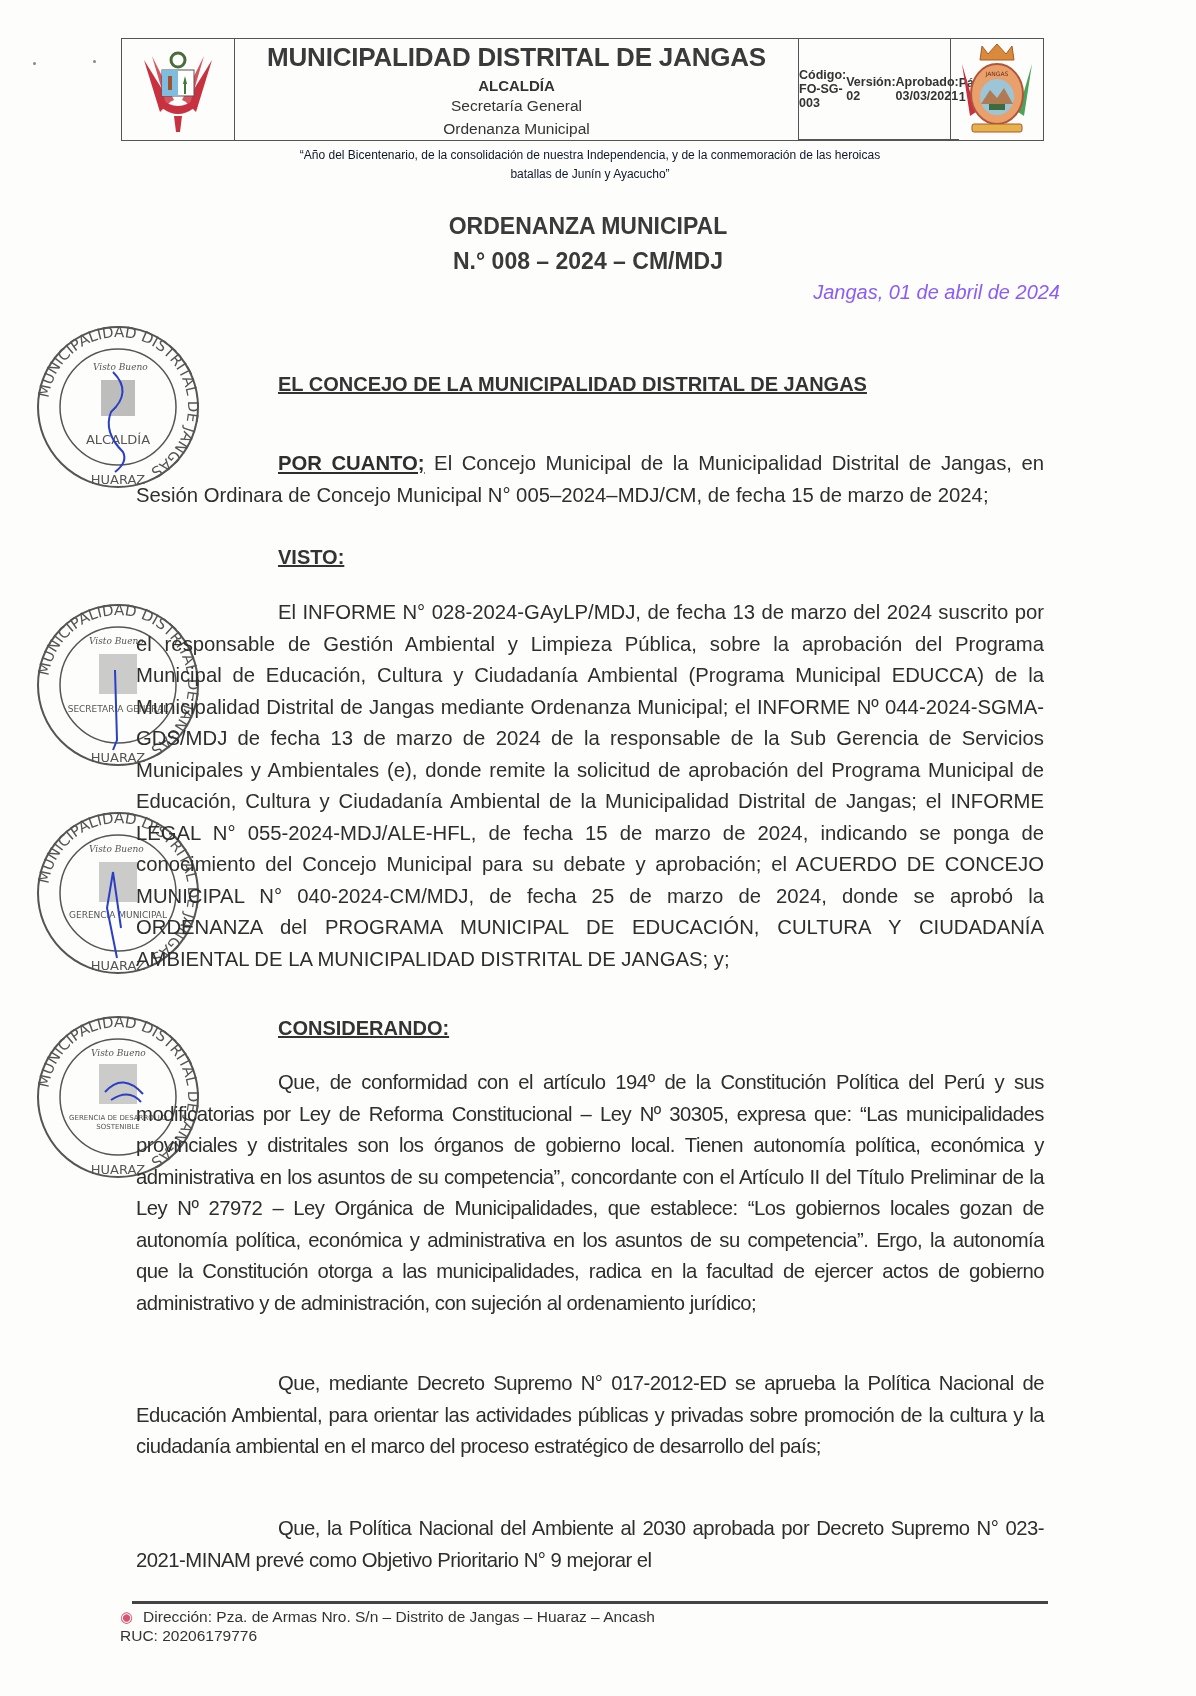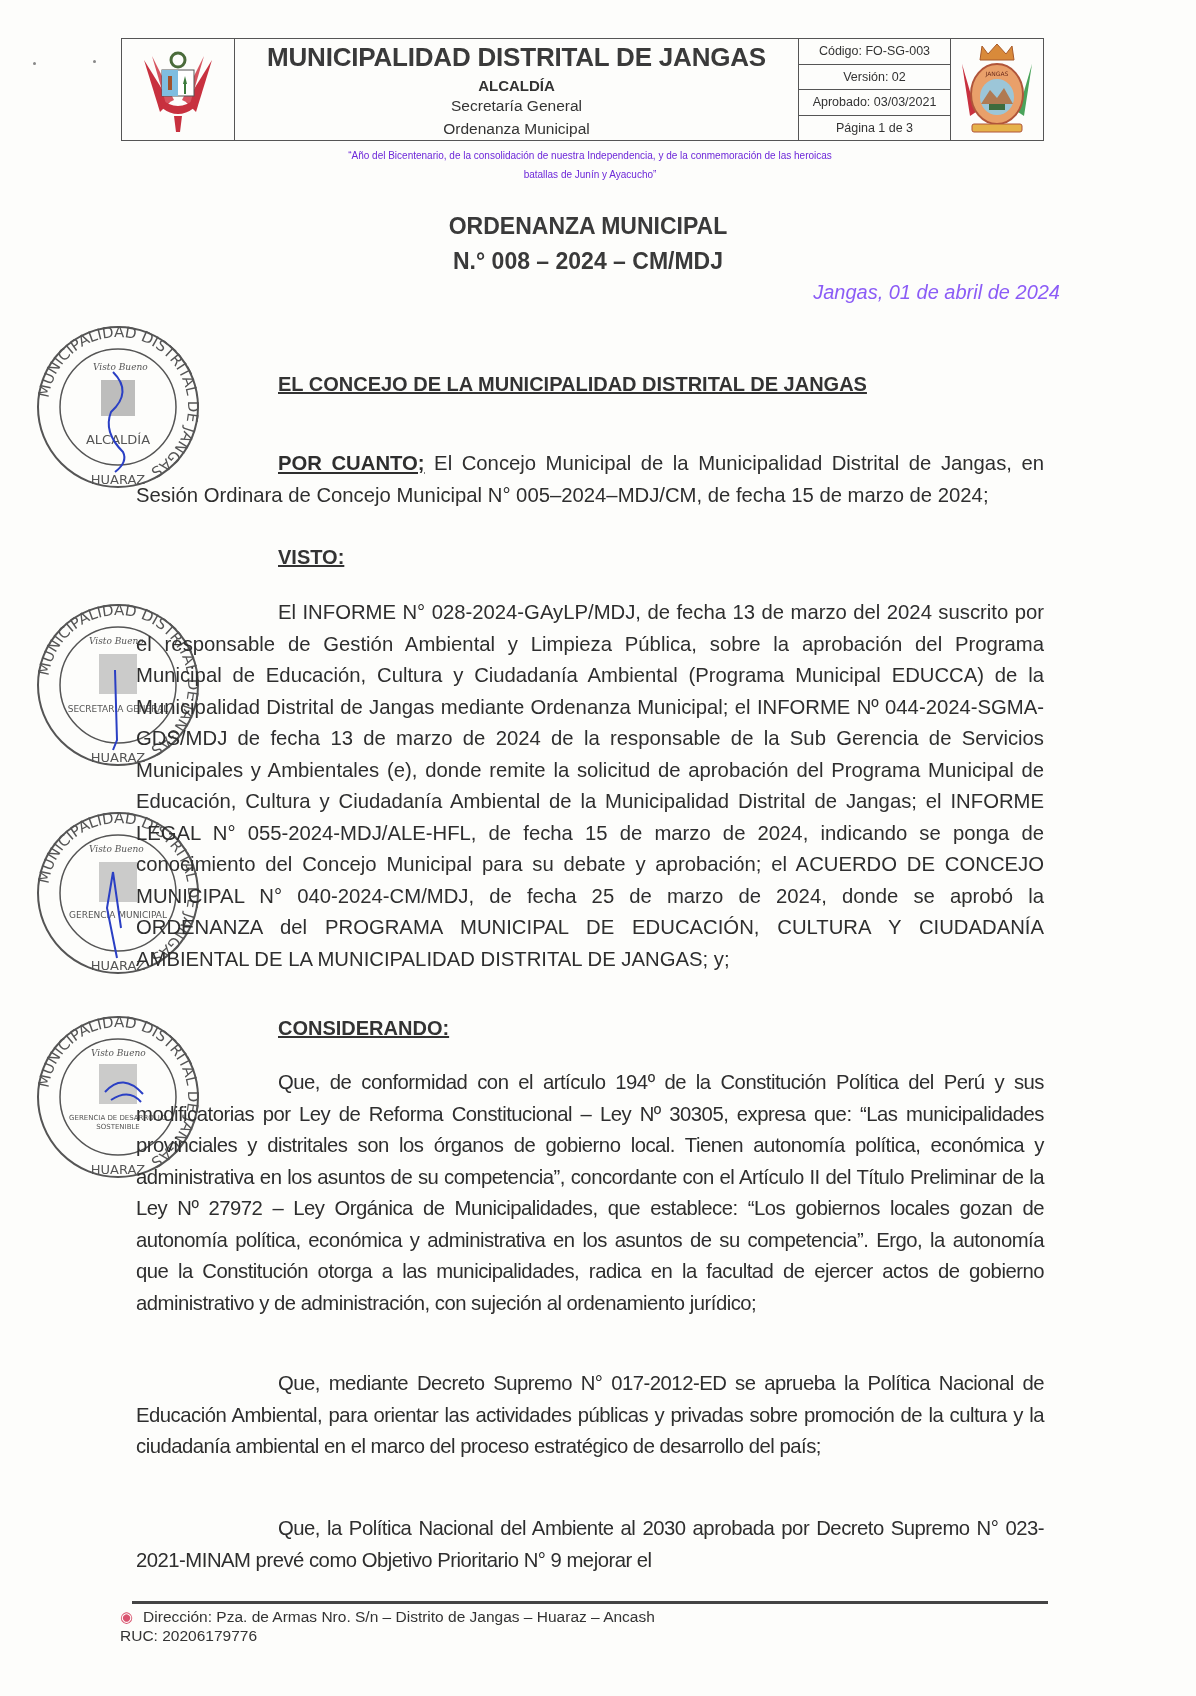--- a/index.html
+++ b/index.html
@@ -6,30 +6,30 @@
   body {
     width: 1196px; height: 1696px; background: #fdfdfb; position: relative; overflow: hidden;
     font-family: "Liberation Sans", sans-serif; color: #2b2b2b;
   }
   .page { position: absolute; left: 0; top: 0; width: 1196px; height: 1696px; padding-left: 16px; }
 
   
   .hdr { position: absolute; left: 121px; top: 38px; width: 923px; height: 103px; border: 1.5px solid #555; box-sizing: border-box; display: flex; }
   .hdr .logo-cell { width: 112px; border-right: 1.5px solid #555; display:flex; align-items:center; justify-content:center; }
   .hdr .title-cell { flex: 1; border-right: 1.5px solid #555; text-align: center; position: relative; }
-  .hdr .meta-cell { width: 151px; border-right: 1.5px solid #555; display: flex; flex-direction: column; }
+  .hdr .meta-cell { width: 151px; border-right: 1.5px solid #555; display: flex; flex-direction: row; font-weight: bold; }
   .hdr .meta-cell div { flex: 1; border-bottom: 1.2px solid #555; font-size: 12.5px; display:flex; align-items:center; justify-content:center; color:#333; }
   .hdr .meta-cell div:last-child { border-bottom: none; }
   .hdr .crest-cell { width: 92px; display:flex; align-items:center; justify-content:center; }
   .t-main { font-size: 26px; font-weight: bold; color: #3a3a3a; margin-top: 3px; letter-spacing: -0.2px; }
   .t-sub1 { font-size: 15px; font-weight: bold; margin-top: 4px; color:#333; }
   .t-sub2 { font-size: 15.5px; font-weight: normal; margin-top: 3px; color:#333; }
   .t-sub3 { font-size: 15.5px; margin-top: 5px; color:#333; }
 
-  .motto { position: absolute; left: 120px; top: 146px; width: 940px; text-align: center; font-size: 10px; line-height: 19px; color: #6d28d9; }
+  .motto { position: absolute; left: 120px; top: 146px; width: 940px; text-align: center; font-size: 12px; line-height: 19px; color: #0f172a; }
 
   .doc-title { position: absolute; left: 0; width: 1176px; text-align: center; font-weight: bold; font-size: 23px; color: #3a3a3a; }
   .date-line { position: absolute; right: 152px; top: 281px; font-size: 20px; color:#8b5cf6;font-style:italic; }
 
   .heading { position: absolute; left: 278px; font-weight: bold; font-size: 20px; text-decoration: underline; color: #333; }
 
   .para { position: absolute; left: 136px; width: 908px; font-size: 20.3px; line-height: 31.5px; text-align: justify; color: #2e2e2e; }
   .para .indent { display:inline-block; width: 142px; }
   .para.narrow { font-size: 20.3px; letter-spacing: -0.5px; }
   .lbl { font-weight: bold; text-decoration: underline; }

